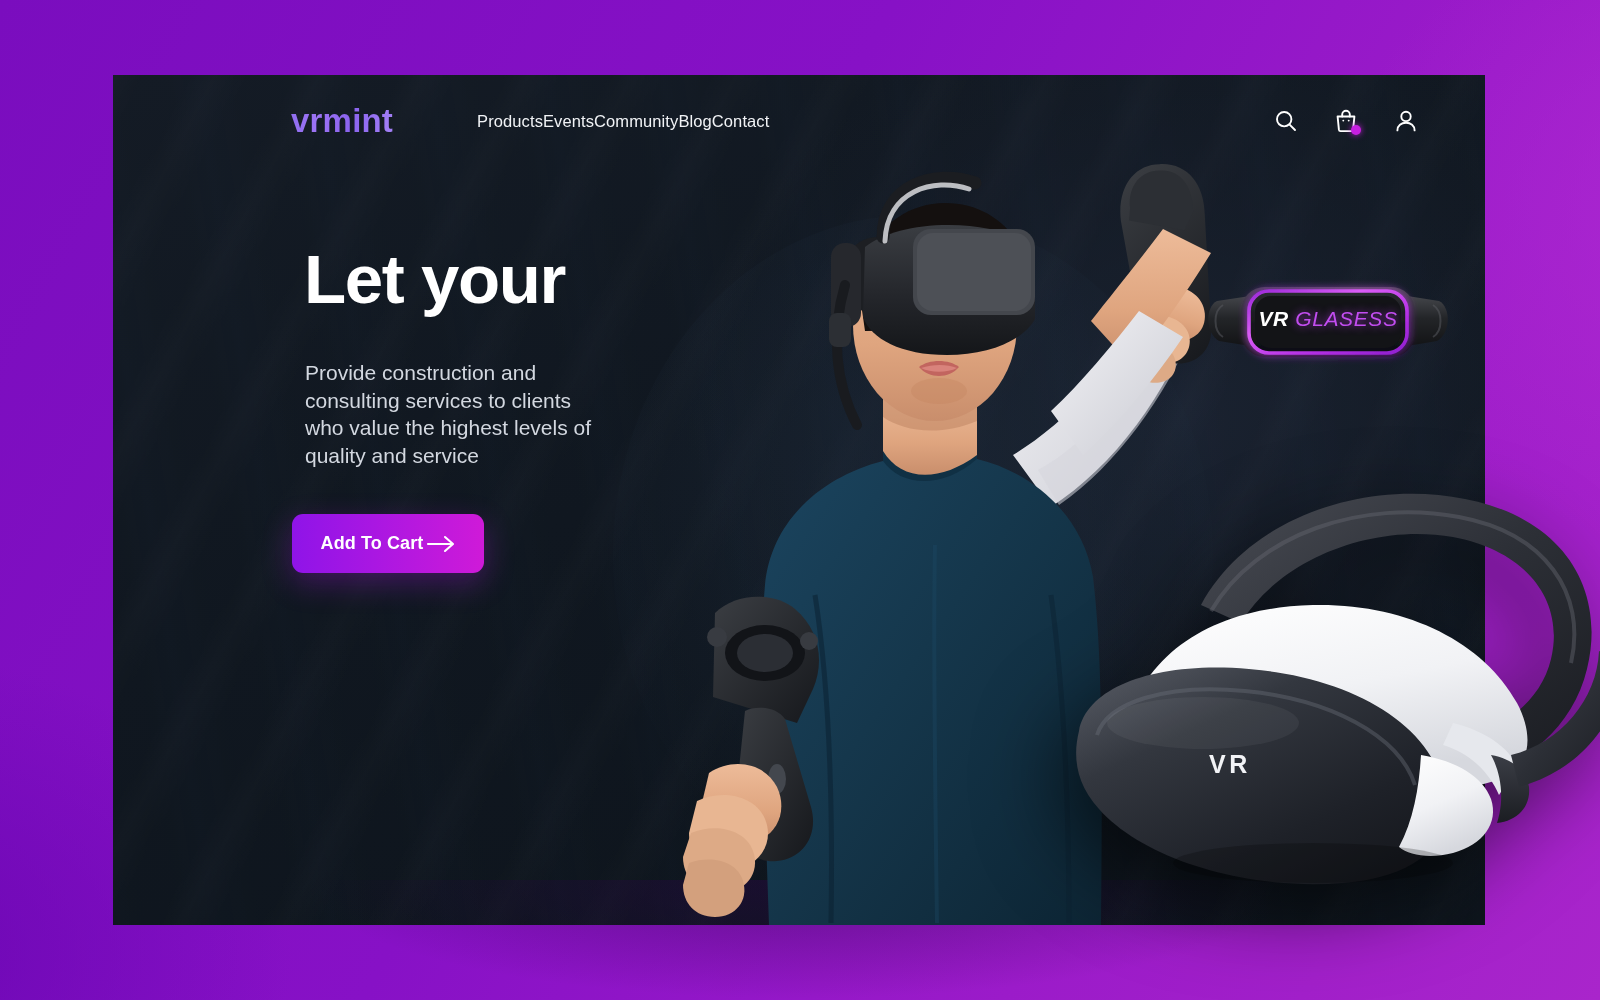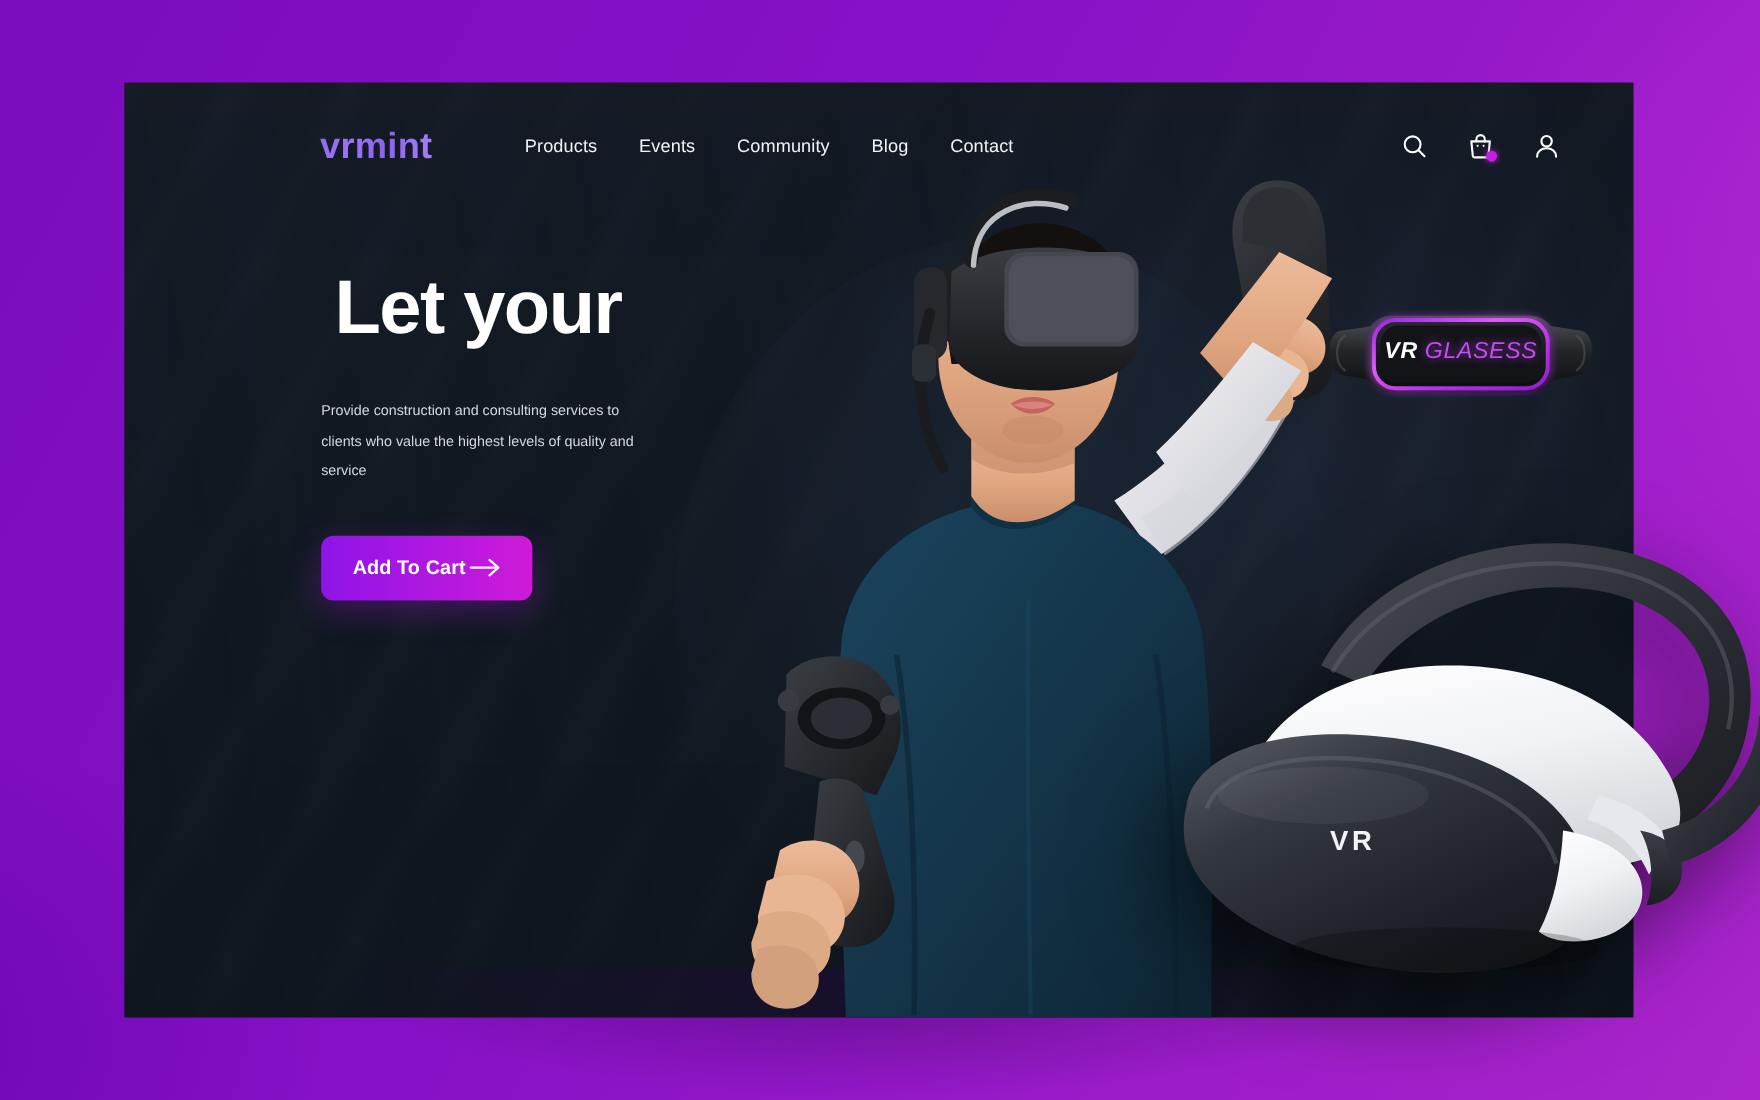--- a/index.html
+++ b/index.html
@@ -75,42 +75,41 @@
   }
   #card-clip {
     position: absolute;
     inset: 0;
     overflow: hidden;
   }
 
   
   #navbar {
     position: absolute;
-    left: 0; top: 12px;
+    left: 0; top: 0;
     width: 100%;
     height: 92px;
     display: flex;
     align-items: center;
     padding: 0 66px 0 178px;
     z-index: 40;
   }
   #logo {
     font-size: 33px;
     font-weight: 700;
     letter-spacing: .2px;
     background: linear-gradient(98deg, #8f6ef0 0%, #9d73f5 28%, #8a63ee 58%, #a481f7 100%);
     -webkit-background-clip: text;
     background-clip: text;
     color: transparent;
     -webkit-text-fill-color: transparent;
     user-select: none;
   }
   #nav-links {
     display: flex;
-    gap: 38px;
     margin-left: 84px;
   }
   .nav-link {
     color: #f1f3f6;
     font-size: 16.5px;
     font-weight: 400;
     text-decoration: none;
     white-space: nowrap;
     letter-spacing: .1px;
   }
@@ -164,24 +163,25 @@
     position: absolute;
     left: -4px; right: -4px;
     top: 14px; bottom: 12px;
     background: radial-gradient(ellipse at 50% 50%, #a10ee0 0%, #8b0cd0 48%, rgba(120,10,190,.45) 72%, rgba(120,10,190,0) 100%);
     filter: blur(7px);
     border-radius: 10px;
     z-index: -1;
   }
   #hero-para {
     margin-top: 42px;
-    font-size: 13px;
+    font-size: 21px;
     line-height: 27.5px;
     color: #d3d8e0;
     width: 300px;
+    margin-left: 13px;
   }
   #cta-button {
     margin-top: 45px;
     width: 192px;
     height: 59px;
     border: none;
     border-radius: 11px;
     background: linear-gradient(90deg, #8f14e8 0%, #a917e2 42%, #cf1ad8 100%);
     color: #ffffff;
     font-family: "Liberation Sans", sans-serif;

